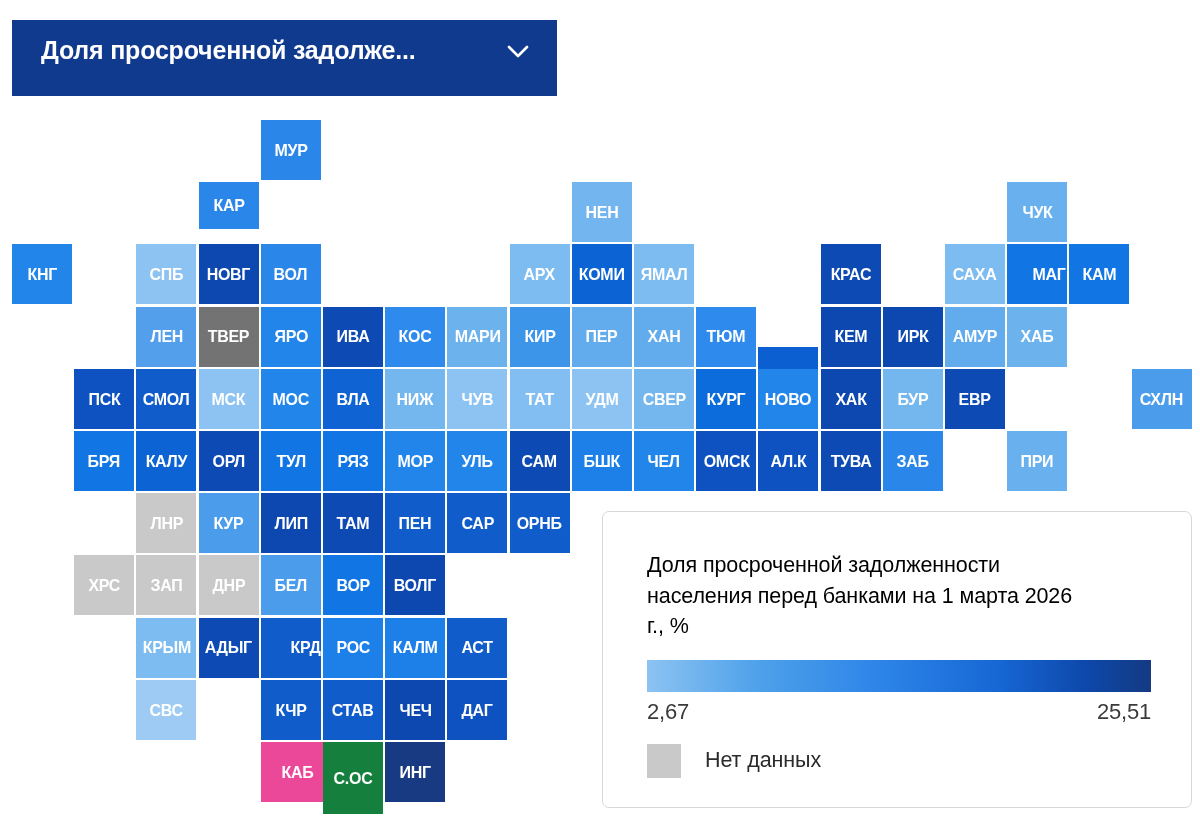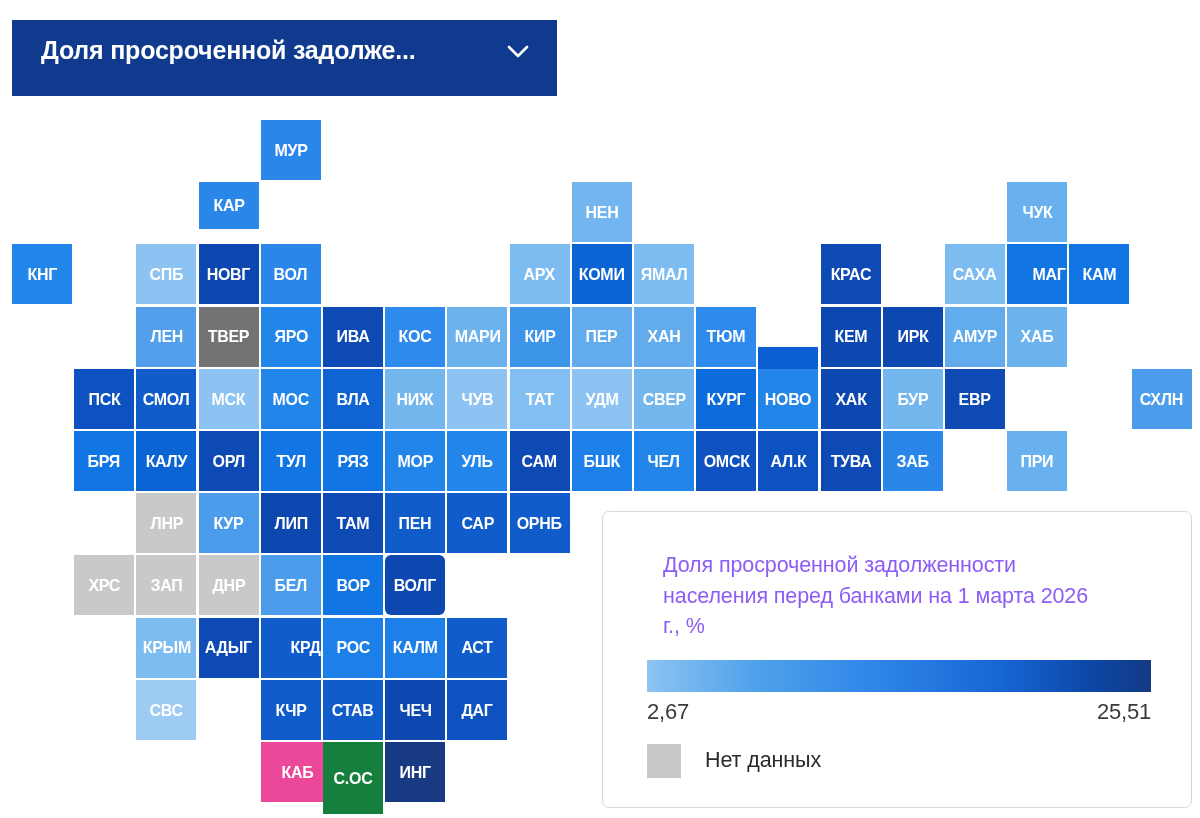--- a/index.html
+++ b/index.html
@@ -85,25 +85,25 @@
     top: 511px;
     width: 590px;
     height: 297px;
     background: #ffffff;
     border: 1px solid #d8d8d8;
     border-radius: 7px;
     box-sizing: border-box;
     padding: 38px 44px 0 44px;
   }
   #legend-title {
-    color: #8b5cf6;
+    color: #000000;
     font-size: 21.5px;
     line-height: 1.42;
     letter-spacing: -0.1px;
-    margin: 0 0 18px 16px;
+    margin: 0 0 18px 0;
     max-width: 445px;
   }
   #legend-gradient {
     height: 32px;
     width: 504px;
     background: linear-gradient(to right, #8cc3f2 0%, #4ea1ea 22%, #2f86e8 45%, #1666d4 70%, #0d47a8 88%, #143a82 100%);
   }
   #legend-scale {
     width: 504px;
     display: flex;
@@ -356,21 +356,21 @@
     </div>
     <div class="tile nodata" style="left: 198.6px; top: 443.4px; width: 60px; height: 60px; background: rgb(201, 201, 201);">
       <span class="tile-label">ДНР</span>
     </div>
     <div class="tile" style="left: 260.8px; top: 443.4px; width: 60px; height: 60px; background: rgb(76, 156, 236);">
       <span class="tile-label">БЕЛ</span>
     </div>
     <div class="tile" style="left: 323px; top: 443.4px; width: 60px; height: 60px; background: rgb(17, 117, 228);">
       <span class="tile-label">ВОР</span>
     </div>
-    <div class="tile" style="left: 385.2px; top: 443.4px; width: 60px; height: 60px; background: rgb(13, 71, 176); border-radius: 6px;">
+    <div class="tile" style="left: 385.2px; top: 443.4px; width: 60px; height: 60px; background: rgb(13, 71, 176);">
       <span class="tile-label">ВОЛГ</span>
     </div>
     <div class="tile" style="left: 136.4px; top: 505.6px; width: 60px; height: 60px; background: rgb(124, 188, 240);">
       <span class="tile-label">КРЫМ</span>
     </div>
     <div class="tile" style="left: 198.6px; top: 505.6px; width: 60px; height: 60px; background: rgb(13, 74, 180);">
       <span class="tile-label">АДЫГ</span>
     </div>
     <div class="tile" style="left: 260.8px; top: 505.6px; width: 60px; height: 60px; background: rgb(15, 92, 202); padding-left: 39px;">
       <span class="tile-label">КРДР</span>

